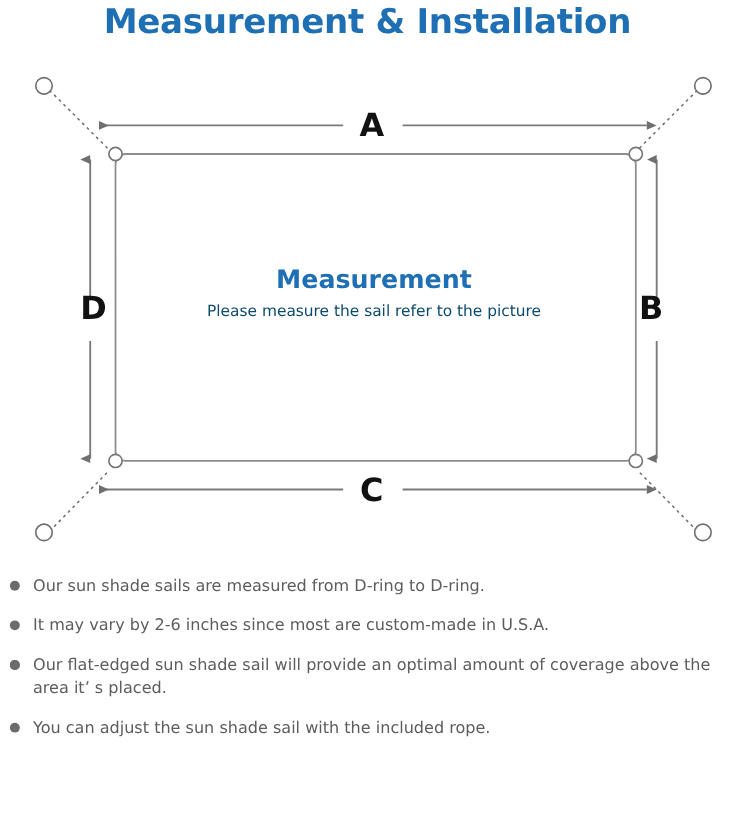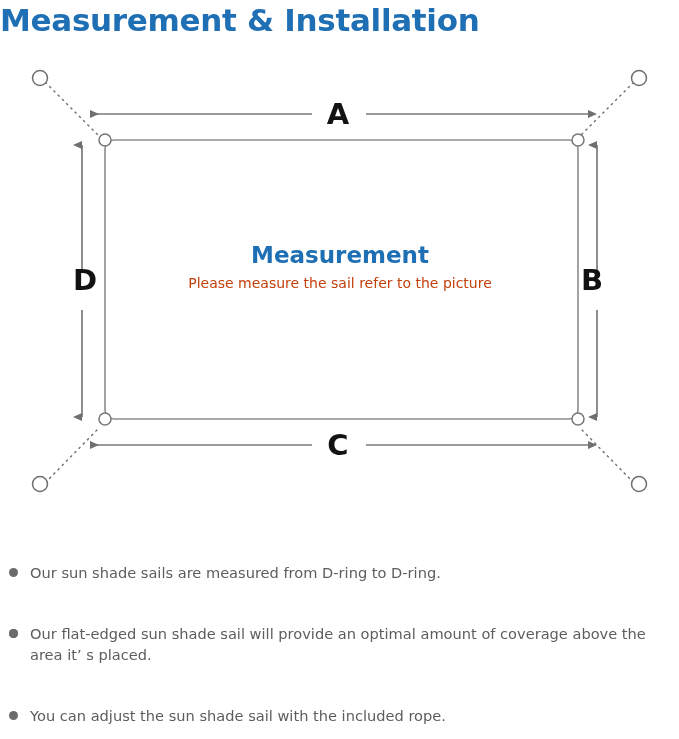--- a/index.html
+++ b/index.html
@@ -14,21 +14,21 @@
     font-family: "Liberation Sans", sans-serif;
     overflow: hidden;
   }
 
   
   #title {
     position: absolute;
     left: 0;
     top: 0;
     width: 668px;
-    text-align: left;
+    text-align: center;
     font-family: "DejaVu Sans", sans-serif;
     font-weight: bold;
     font-size: 31px;
     letter-spacing: -0.3px;
     color: #1f6fb4;
     line-height: 40px;
   }
 
   
   #diagram {
@@ -54,21 +54,21 @@
   #sail-title {
     font-family: "DejaVu Sans", sans-serif;
     font-weight: bold;
     font-size: 23px;
     color: #1f6fb4;
     line-height: 30px;
   }
   #sail-subtitle {
     font-family: "DejaVu Sans", sans-serif;
     font-size: 14px;
-    color: #c2410c;
+    color: #0c4a6e;
     line-height: 22px;
     margin-top: 2px;
   }
 
   
   .dim-label {
     position: absolute;
     font-family: "DejaVu Sans", sans-serif;
     font-weight: bold;
     font-size: 29px;
@@ -90,21 +90,20 @@
   }
   .note-row {
     position: relative;
     padding-left: 30px;
     padding-right: 6px;
     margin-bottom: 15px;
     font-family: "DejaVu Sans", sans-serif;
     font-size: 14.6px;
     line-height: 21px;
     color: #5d5d5d;
-    margin-top: 40px;
   }
   .note-bullet {
     position: absolute;
     left: 9px;
     top: 6px;
     width: 9px;
     height: 9px;
     border-radius: 50%;
     background: #6b6b6b;
   }
@@ -182,20 +181,24 @@
   <div class="dim-label" id="label-d">D</div>
 </div>
 
 <div id="notes">
   <div class="note-row">
     <span class="note-bullet"></span>
     <span>Our sun shade sails are measured from D-ring to D-ring.</span>
   </div>
   <div class="note-row">
     <span class="note-bullet"></span>
+    <span>It may vary by 2-6 inches since most are custom-made in U.S.A.</span>
+  </div>
+  <div class="note-row">
+    <span class="note-bullet"></span>
   </div>
   <div class="note-row">
     <span class="note-bullet"></span>
     <span>Our flat-edged sun shade sail will provide an optimal amount of coverage above the area it’ s placed.</span>
   </div>
   <div class="note-row">
     <span class="note-bullet"></span>
     <span>You can adjust the sun shade sail with the included rope.</span>
   </div>
 </div>

